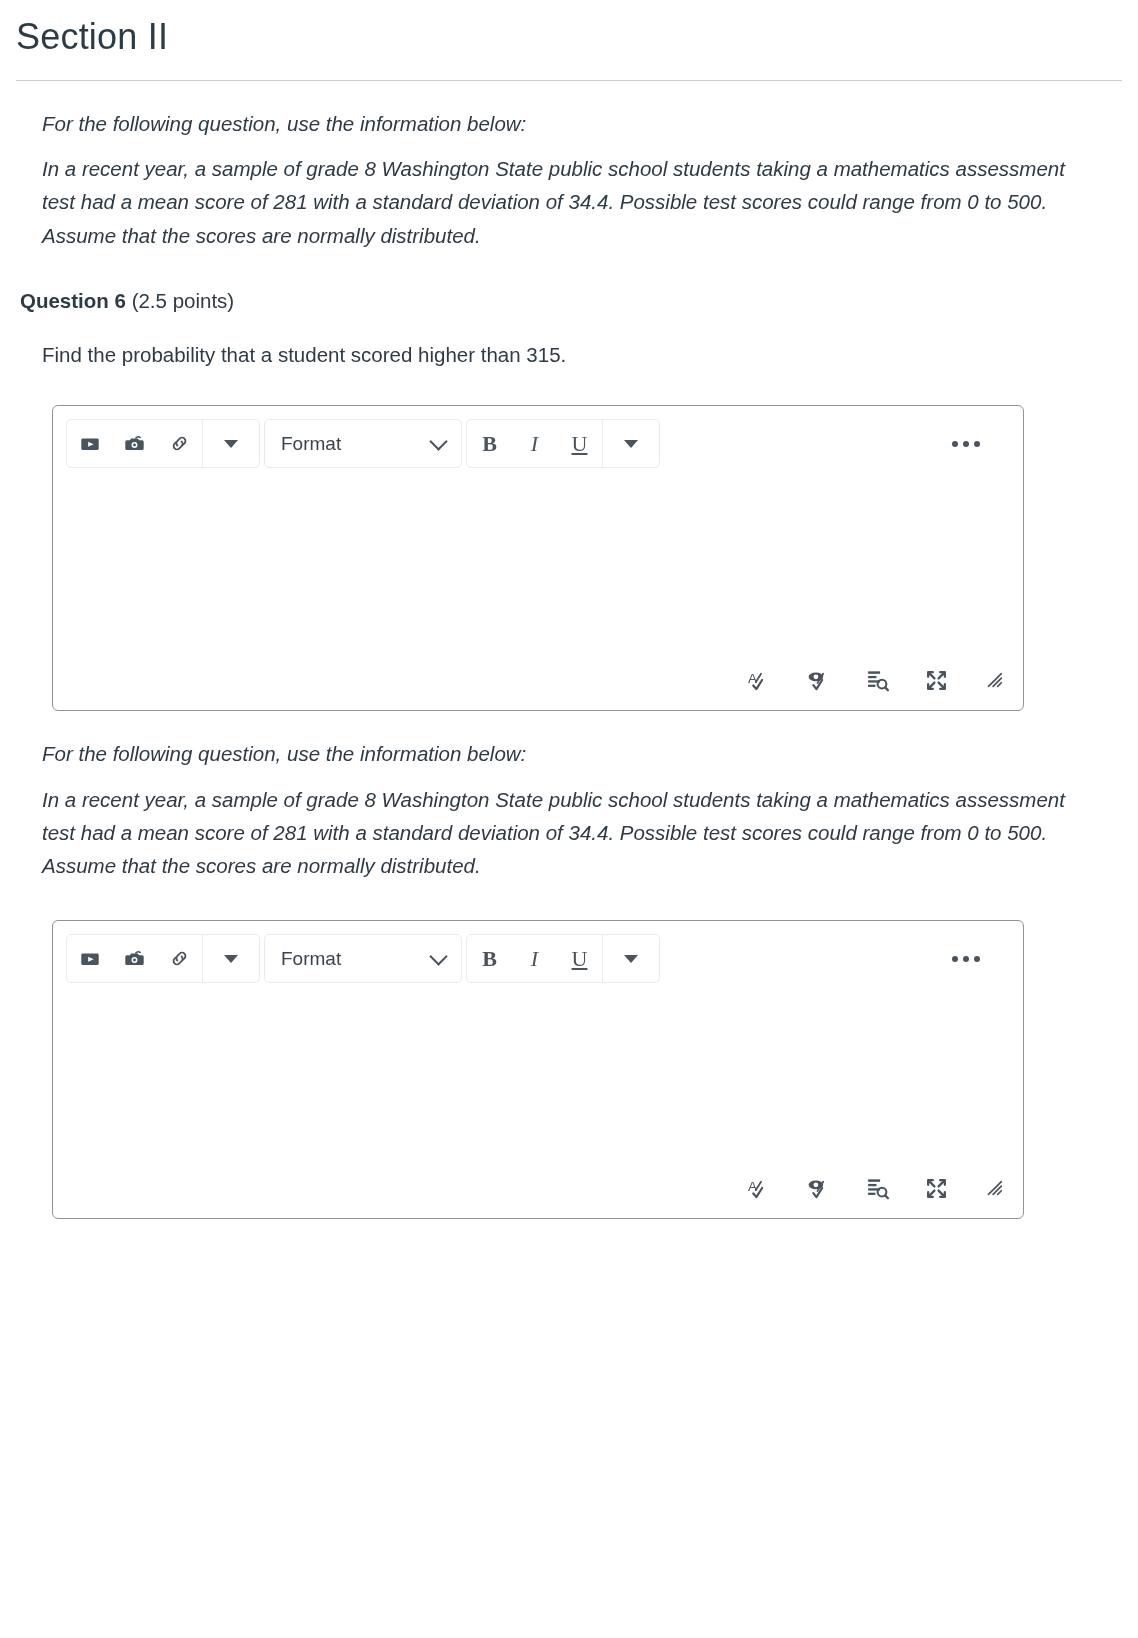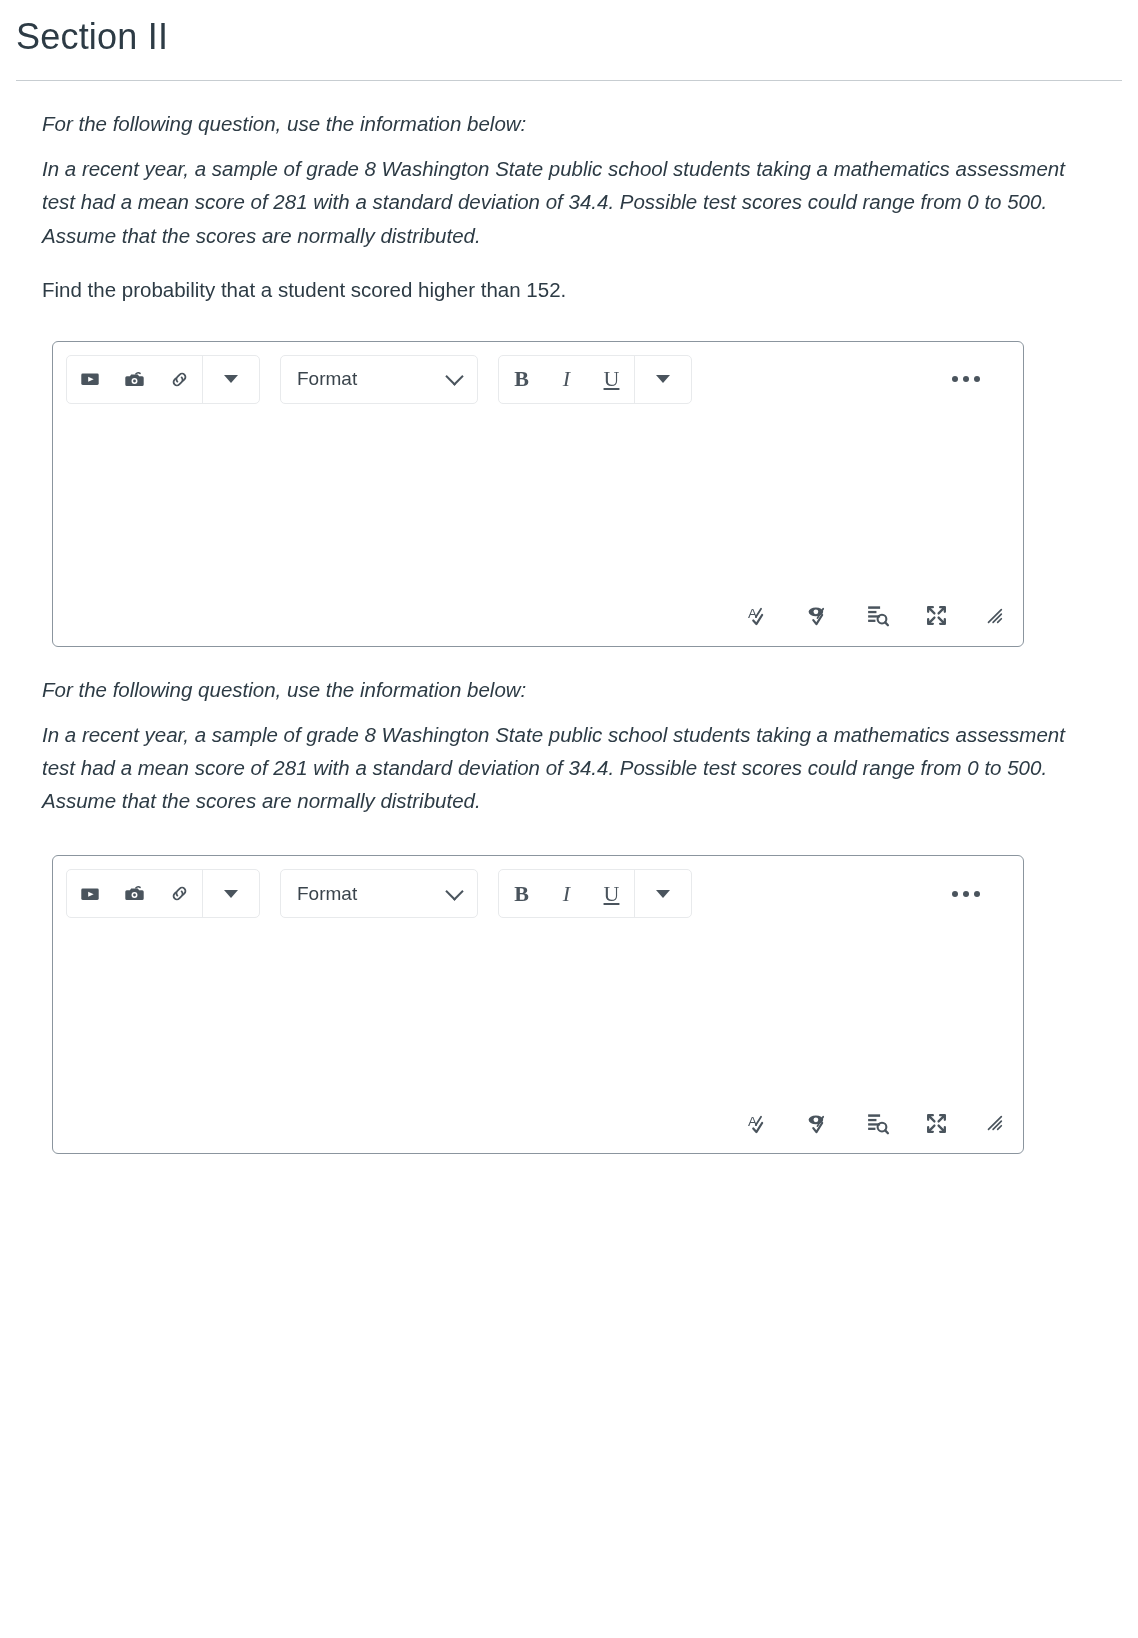--- a/index.html
+++ b/index.html
@@ -75,21 +75,21 @@
     width: 972px;
     border: 1px solid #8b959e;
     border-radius: 6px;
     background: #ffffff;
     position: relative;
   }
   .editor-inner-pad { padding: 13px; }
 
   .toolbar {
     display: flex;
-    gap: 20px;
+    gap: 4px;
   }
   .tb-group {
     display: flex;
     align-items: stretch;
     border: 1px solid #e8eaec;
     border-radius: 5px;
     background: #ffffff;
     height: 49px;
   }
   .tb-btn {
@@ -192,21 +192,25 @@
 <h1 class="page-title">Section II</h1>
 <div class="title-rule"></div>
 
 <div class="content">
 
   <div class="intro-block">
     <p class="para para-lead">For the following question, use the information below:</p>
     <p class="para para-body">In a recent year, a sample of grade 8 Washington State public school students taking a mathematics assessment test had a mean score of 281 with a standard deviation of 34.4. Possible test scores could range from 0 to 500.  Assume that the scores are normally distributed.</p>
   </div>
 
-  <div class="question-text">Find the probability that a student scored higher than 152.</div>
+  <div class="question-head">
+    <span class="qnum">Question 6</span>
+    <span class="qpts">(2.5 points)</span>
+  </div>
+  <div class="question-text">Find the probability that a student scored higher than 315.</div>
 
   <div class="editor editor-1">
     <div class="editor-inner-pad">
       <div class="toolbar">
 
         <div class="tb-group">
           <div class="tb-btn">
             <svg width="22" height="22" viewBox="0 0 24 24" aria-hidden="true">
               <rect x="2.5" y="6" width="19" height="12.5" rx="1.5" fill="#4a545d"></rect>
               <polygon points="10,9.5 16,12.25 10,15" fill="#ffffff"></polygon>

